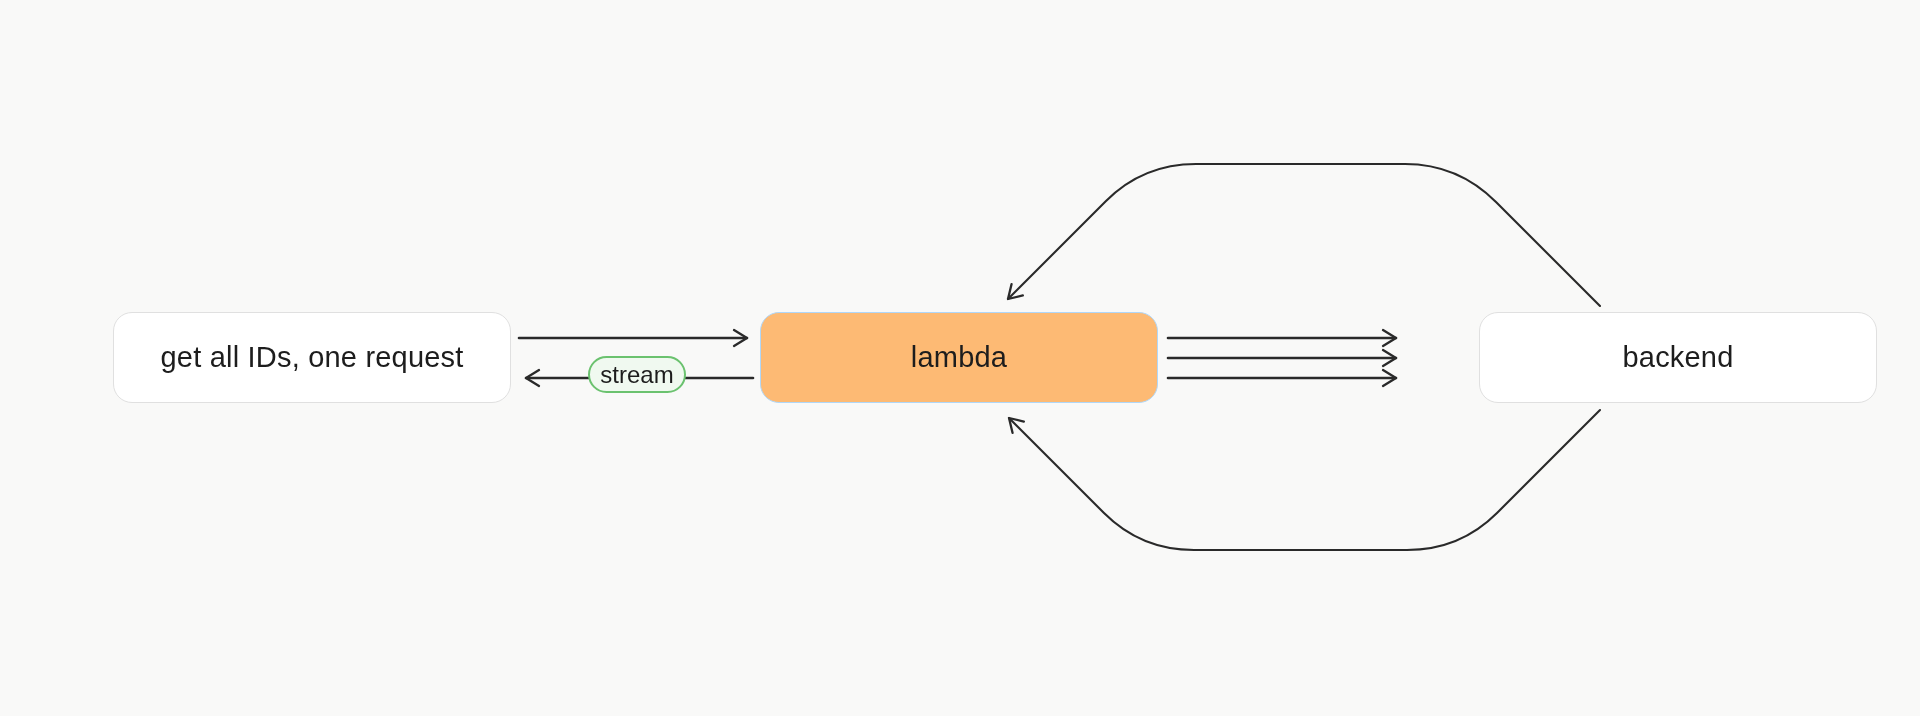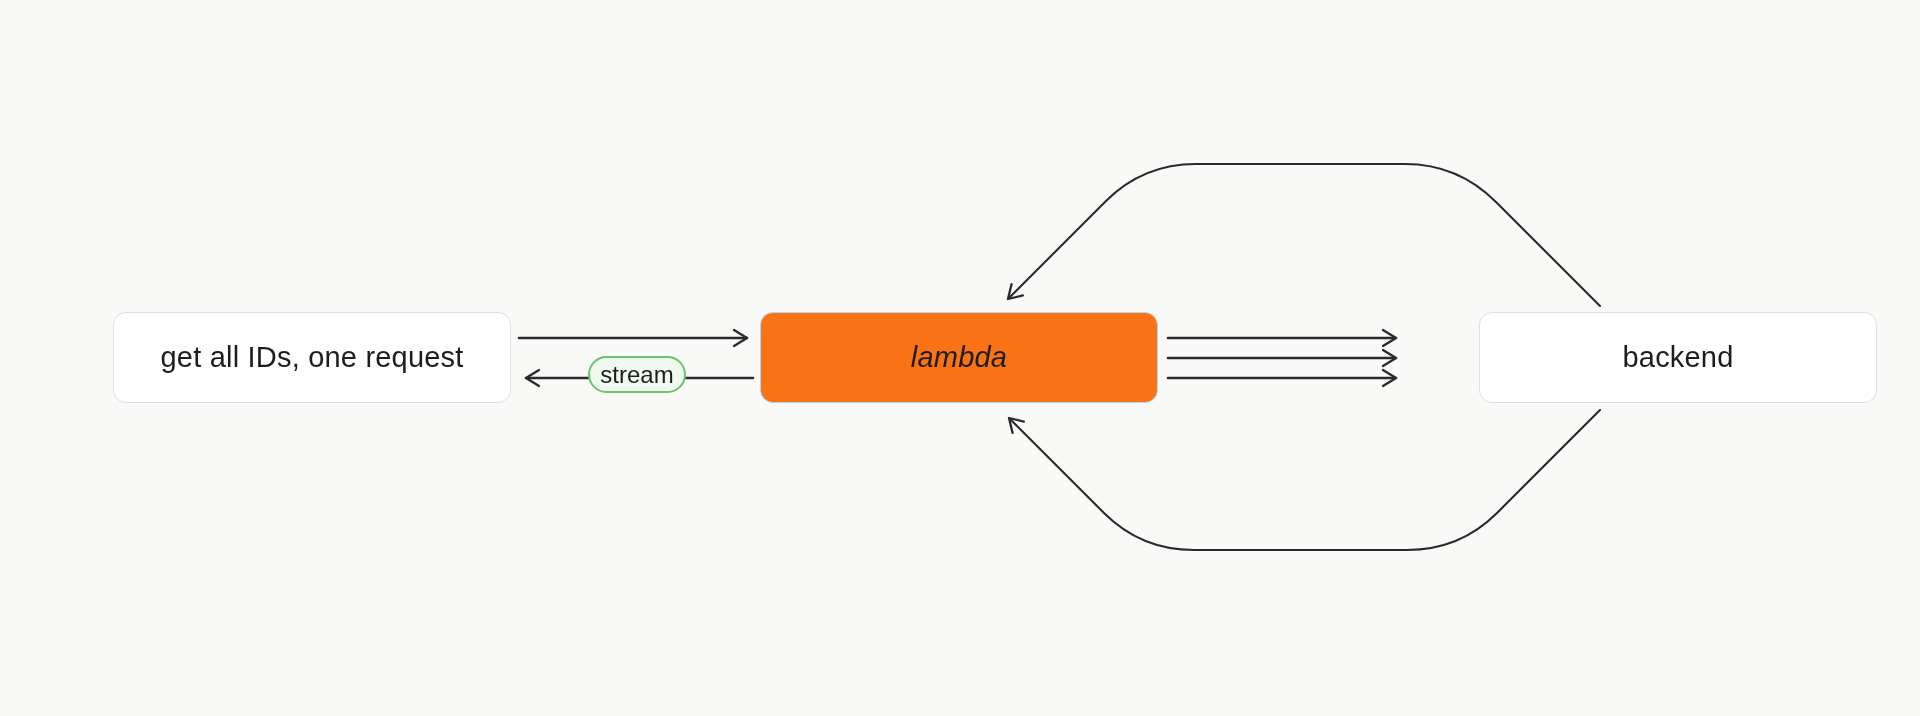--- a/index.html
+++ b/index.html
@@ -30,21 +30,21 @@
     stroke:#2a2a2a;
     stroke-width:2.3px;
     stroke-linecap:round;
     stroke-linejoin:round;
   }
   .node{
     position:absolute;
     width:398px;height:91px;
     box-sizing:border-box;
     border:1.5px solid #e0e0e0;
-    border-radius:13px;
+    border-radius:19px;
     background:#ffffff;
     display:flex;align-items:center;justify-content:center;
     color:#1d1d1d;
     font-size:29px;
     letter-spacing:0.2px;
     cursor:default;
   }
   .node-request{left:113px;top:312px;}
   .node-lambda{left:760px;top:312px;}
   .node-backend{left:1479px;top:312px;}
@@ -86,21 +86,21 @@
       <path class="edge curved" marker-end="url(#arrow)" d="M 1600 306 L 1496 202 Q 1458 164 1405 164 L 1196 164 Q 1143 164 1106 201 L 1008 299"></path>
 
       <path class="edge curved" marker-end="url(#arrow)" d="M 1600 410 L 1497 513 Q 1460 550 1407 550 L 1194 550 Q 1141 550 1104 513 L 1009 418"></path>
     </g>
   </svg>
 
   <div class="node node-request" style="background: rgb(255, 255, 255); border-color: rgb(224, 224, 224);">
     <span>get all IDs, one request</span>
   </div>
 
-  <div class="node node-lambda" style="background: #f97316; border-color: rgb(176, 215, 248); font-style: italic;">
+  <div class="node node-lambda" style="background: #fdba74; border-color: rgb(176, 215, 248);">
     <span>lambda</span>
   </div>
 
   <div class="node node-backend" style="background: rgb(255, 255, 255); border-color: rgb(224, 224, 224);">
     <span>backend</span>
   </div>
 
   <div class="edge-pill" style="background: rgb(240, 249, 240); border-color: rgb(107, 194, 111);">
     <span>stream</span>
   </div>

